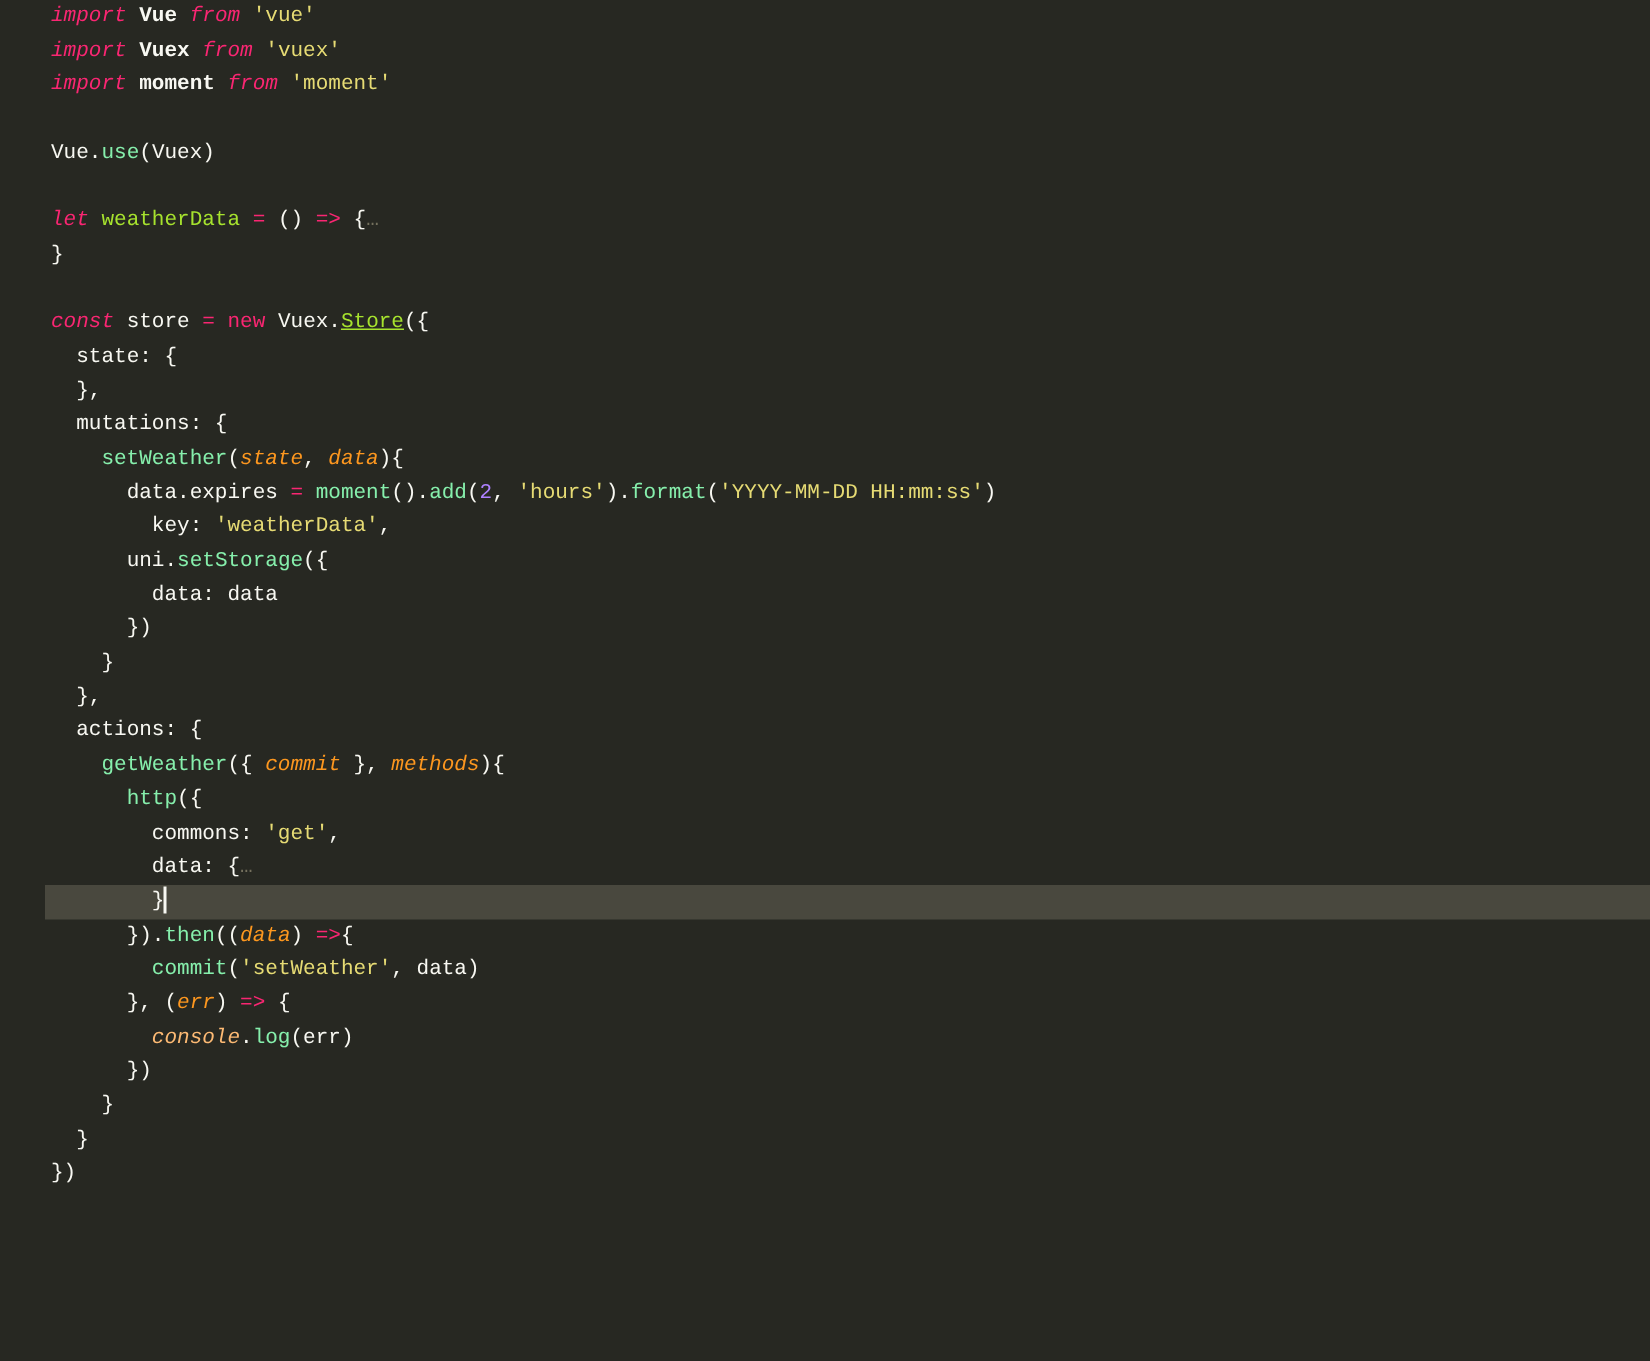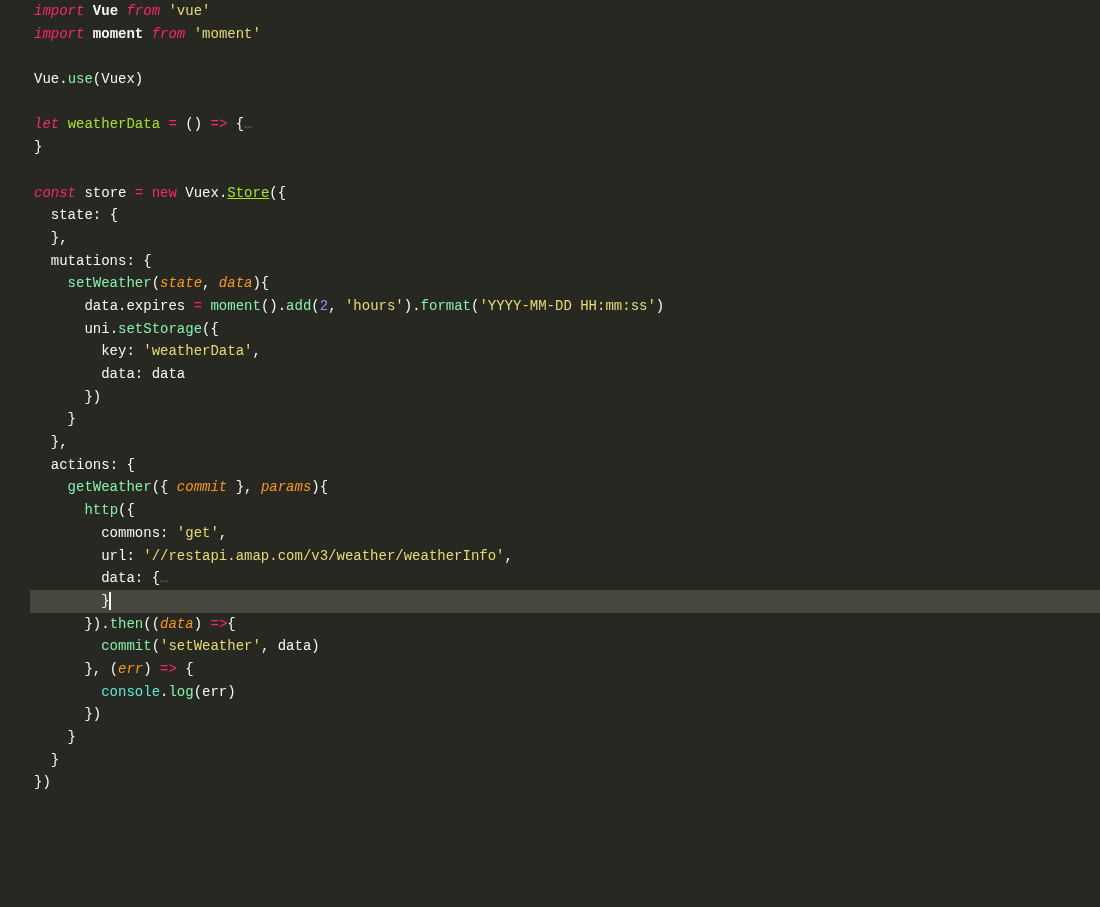--- a/index.html
+++ b/index.html
@@ -49,21 +49,21 @@
     padding-left: 4px;
   }
   
   .kw { color: #F92672; font-style: italic; } 
   .str { color: #E6DB74; }
   .num { color: #AE81FF; }
   .fn { color: #86efac; }
   .fncall { color: #A6E22E; }
   .ident { color: #f8f8f2; font-weight: bold; }
   .identn { color: #f8f8f2; }
-  .type { color: #5eead4; }
+  .type { color: #fdba74; font-style: italic; }
   .param { color: #FD971F; font-style: italic; }
   .punct { color: #f8f8f2; }
   .op { color: #F92672; }
   .dots { color: #75715E; }
   .underline { text-decoration: underline; text-decoration-color: #A6E22E; }
   .cursor {
     display: inline-block;
     width: 2px;
     height: 18px;
     background: #f8f8f2;
@@ -113,44 +113,44 @@
     <div class="ln"><span></span></div>
     <div class="ln"><span></span></div>
     <div class="ln"><span></span></div>
     <div class="ln"><span></span></div>
     <div class="ln"><span></span></div>
     <div class="ln"><span></span></div>
   </div>
 
   <div class="code">
     <div class="line"><span class="kw">import</span> <span class="ident">Vue</span> <span class="kw">from</span> <span class="str">'vue'</span></div>
+    <div class="line"><span class="kw">import</span> <span class="ident">Vuex</span> <span class="kw">from</span> <span class="str">'vuex'</span></div>
     <div class="line"><span class="kw">import</span> <span class="ident">moment</span> <span class="kw">from</span> <span class="str">'moment'</span></div>
     <div class="line"></div>
     <div class="line"><span class="identn">Vue</span><span class="punct">.</span><span class="fn">use</span><span class="punct">(</span><span class="identn">Vuex</span><span class="punct">)</span></div>
     <div class="line"></div>
     <div class="line"><span class="kw">let</span> <span class="fncall">weatherData</span> <span class="op">=</span> <span class="punct">()</span> <span class="op">=&gt;</span> <span class="punct">{</span><span class="dots">…</span></div>
     <div class="line"><span class="punct">}</span></div>
     <div class="line"></div>
     <div class="line"><span class="kw">const</span> <span class="identn">store</span> <span class="op">=</span> <span class="op">new</span> <span class="identn">Vuex</span><span class="punct">.</span><span class="fncall underline">Store</span><span class="punct">({</span></div>
     <div class="line">  <span class="identn">state</span><span class="punct">: {</span></div>
     <div class="line">  <span class="punct">},</span></div>
     <div class="line">  <span class="identn">mutations</span><span class="punct">: {</span></div>
     <div class="line">    <span class="fn">setWeather</span><span class="punct">(</span><span class="param">state</span><span class="punct">, </span><span class="param">data</span><span class="punct">){</span></div>
     <div class="line">      <span class="identn">data</span><span class="punct">.</span><span class="identn">expires</span> <span class="op">=</span> <span class="fn">moment</span><span class="punct">().</span><span class="fn">add</span><span class="punct">(</span><span class="num">2</span><span class="punct">, </span><span class="str">'hours'</span><span class="punct">).</span><span class="fn">format</span><span class="punct">(</span><span class="str">'YYYY-MM-DD HH:mm:ss'</span><span class="punct">)</span></div>
+    <div class="line">        <span class="identn">key</span><span class="punct">: </span><span class="str">'weatherData'</span><span class="punct">,</span></div>
     <div class="line">      <span class="identn">uni</span><span class="punct">.</span><span class="fn">setStorage</span><span class="punct">({</span></div>
-    <div class="line">        <span class="identn">key</span><span class="punct">: </span><span class="str">'weatherData'</span><span class="punct">,</span></div>
     <div class="line">        <span class="identn">data</span><span class="punct">: </span><span class="identn">data</span></div>
     <div class="line">      <span class="punct">})</span></div>
     <div class="line">    <span class="punct">}</span></div>
     <div class="line">  <span class="punct">},</span></div>
     <div class="line">  <span class="identn">actions</span><span class="punct">: {</span></div>
-    <div class="line">    <span class="fn">getWeather</span><span class="punct">({ </span><span class="param">commit</span><span class="punct"> }, </span><span class="param">params</span><span class="punct">){</span></div>
+    <div class="line">    <span class="fn">getWeather</span><span class="punct">({ </span><span class="param">commit</span><span class="punct"> }, </span><span class="param">methods</span><span class="punct">){</span></div>
     <div class="line">      <span class="fn">http</span><span class="punct">({</span></div>
     <div class="line">        <span class="identn">commons</span><span class="punct">: </span><span class="str">'get'</span><span class="punct">,</span></div>
-    <div class="line">        <span class="identn">url</span><span class="punct">: </span><span class="str">'//restapi.amap.com/v3/weather/weatherInfo'</span><span class="punct">,</span></div>
     <div class="line">        <span class="identn">data</span><span class="punct">: {</span><span class="dots">…</span></div>
     <div class="line highlighted">        <span class="punct">}</span><span class="cursor"></span></div>
     <div class="line">      <span class="punct">}).</span><span class="fn">then</span><span class="punct">((</span><span class="param">data</span><span class="punct">) </span><span class="op">=&gt;</span><span class="punct">{</span></div>
     <div class="line">        <span class="fn">commit</span><span class="punct">(</span><span class="str">'setWeather'</span><span class="punct">, </span><span class="identn">data</span><span class="punct">)</span></div>
     <div class="line">      <span class="punct">}, (</span><span class="param">err</span><span class="punct">) </span><span class="op">=&gt;</span><span class="punct"> {</span></div>
     <div class="line">        <span class="type">console</span><span class="punct">.</span><span class="fn">log</span><span class="punct">(</span><span class="identn">err</span><span class="punct">)</span></div>
     <div class="line">      <span class="punct">})</span></div>
     <div class="line">    <span class="punct">}</span></div>
     <div class="line">  <span class="punct">}</span></div>
     <div class="line"><span class="punct">})</span></div>

